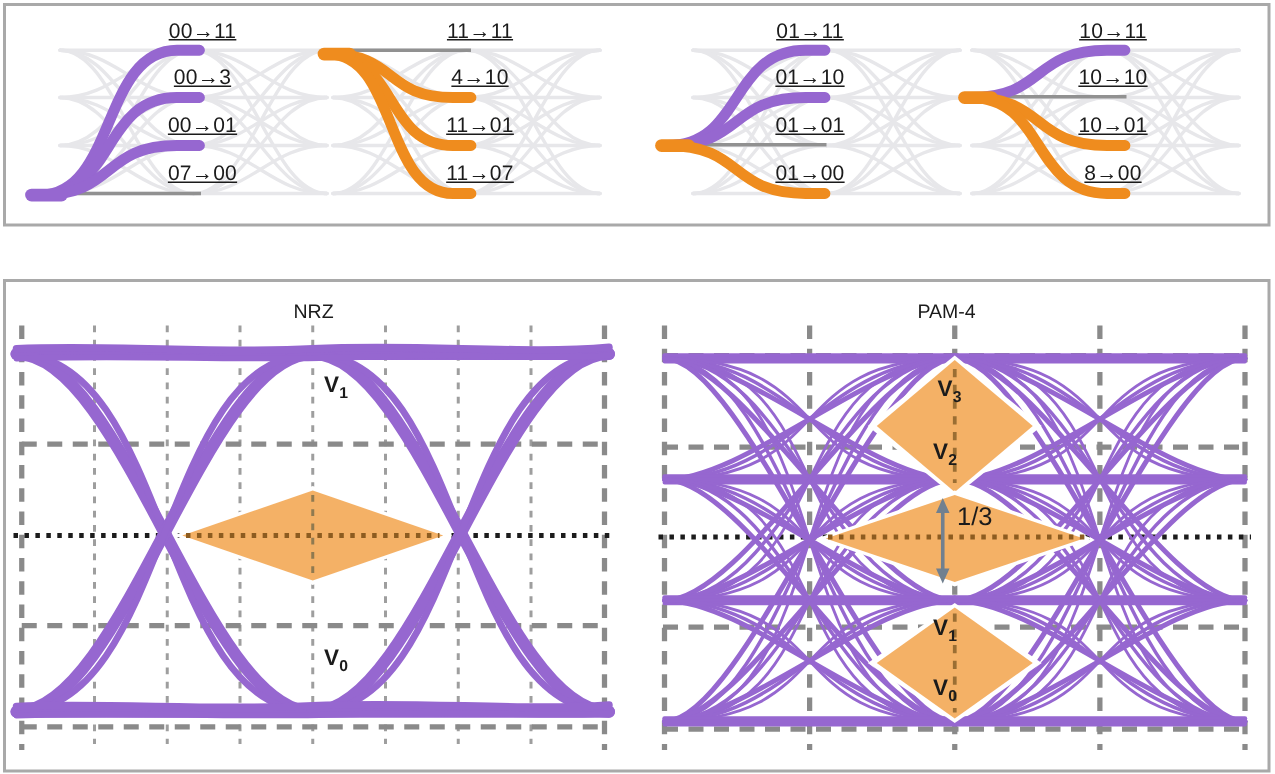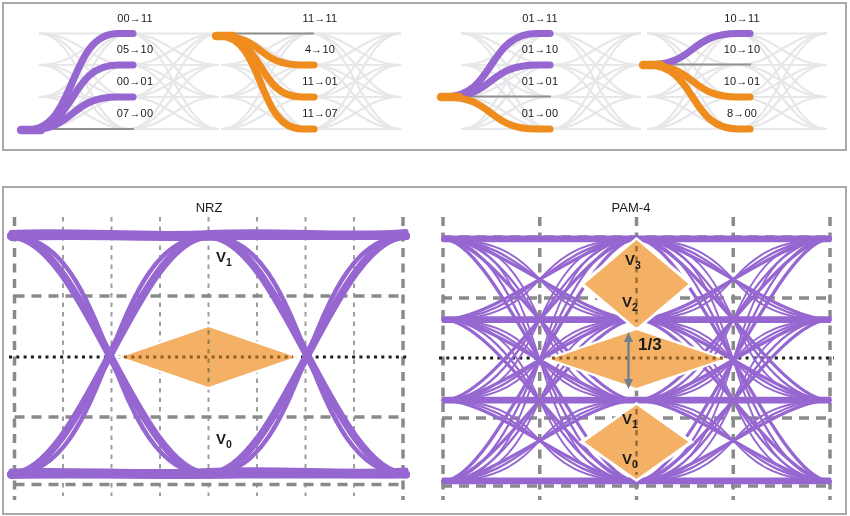--- a/index.html
+++ b/index.html
@@ -3,25 +3,25 @@
 <meta charset="utf-8">
 <style>
   html,body{margin:0;padding:0;width:850px;height:516px;overflow:hidden;background:#ffffff;
     font-family:"Liberation Sans","DejaVu Sans",sans-serif;}
   .stage{position:absolute;inset:0;width:850px;height:516px;}
   .panel{position:absolute;background:#ffffff;border:2px solid #a9a9a9;z-index:1;}
   .panel-top{left:2px;top:2px;width:841px;height:145px;}
   .panel-bottom{left:2px;top:186px;width:841px;height:325px;}
   #art{position:absolute;left:0;top:0;z-index:2;pointer-events:none;}
   .lbl{position:absolute;z-index:3;color:#1b1b1b;white-space:nowrap;}
-  .tlabel{font-size:11px;font-weight:500;letter-spacing:.2px;transform:translateX(-50%);}
+  .tlabel{font-size:14px;font-weight:500;letter-spacing:.2px;transform:translateX(-50%);text-decoration:underline;}
   .title{font-size:13px;font-weight:400;transform:translateX(-50%);}
   .vlab{font-size:15px;font-weight:700;transform:translateX(-50%);}
   .vlab sub{font-size:10.5px;}
-  .frac{font-size:17px;font-weight:700;}
+  .frac{font-size:17px;font-weight:400;}
 </style>
 </head>
 <body>
 
 <div class="stage">
 
   <div class="panel panel-top"></div>
   <div class="panel panel-bottom"></div>
 
   <svg id="art" width="850" height="516" viewBox="0 0 850 516">
@@ -335,21 +335,21 @@
         <path d="M636.5,246 L636.5,322" stroke="#9a6e33" fill="none" stroke-width="2.5" stroke-linecap="butt" stroke-linejoin="round" stroke-dasharray="5.5 5"></path>
         <path d="M636.5,409 L636.5,475" stroke="#9a6e33" fill="none" stroke-width="2.5" stroke-linecap="butt" stroke-linejoin="round" stroke-dasharray="5.5 5"></path>
         <path d="M552,358 L723,358" stroke="#8d5c20" fill="none" stroke-width="3.2" stroke-linecap="butt" stroke-linejoin="round" stroke-dasharray="3 4.3"></path>
         <path d="M628.5,340 L628.5,381" stroke="#71808F" fill="none" stroke-width="2.4" stroke-linecap="butt" stroke-linejoin="round"></path>
         <polygon points="628.5,332 624,342 633,342" fill="#71808F"></polygon>
         <polygon points="628.5,389 624,379 633,379" fill="#71808F"></polygon>
       </g>
   </svg>
 
   <div class="lbl tlabel" style="left:135px;top:12px">00→11</div>
-  <div class="lbl tlabel" style="left:135px;top:43px">05→10</div>
+  <div class="lbl tlabel" style="left:135px;top:43px">00→3</div>
   <div class="lbl tlabel" style="left:135px;top:75px">00→01</div>
   <div class="lbl tlabel" style="left:135px;top:107px">07→00</div>
 
   <div class="lbl tlabel" style="left:320px;top:12px">11→11</div>
   <div class="lbl tlabel" style="left:320px;top:43px">4→10</div>
   <div class="lbl tlabel" style="left:320px;top:75px">11→01</div>
   <div class="lbl tlabel" style="left:320px;top:107px">11→07</div>
 
   <div class="lbl tlabel" style="left:540px;top:12px">01→11</div>
   <div class="lbl tlabel" style="left:540px;top:43px">01→10</div>

